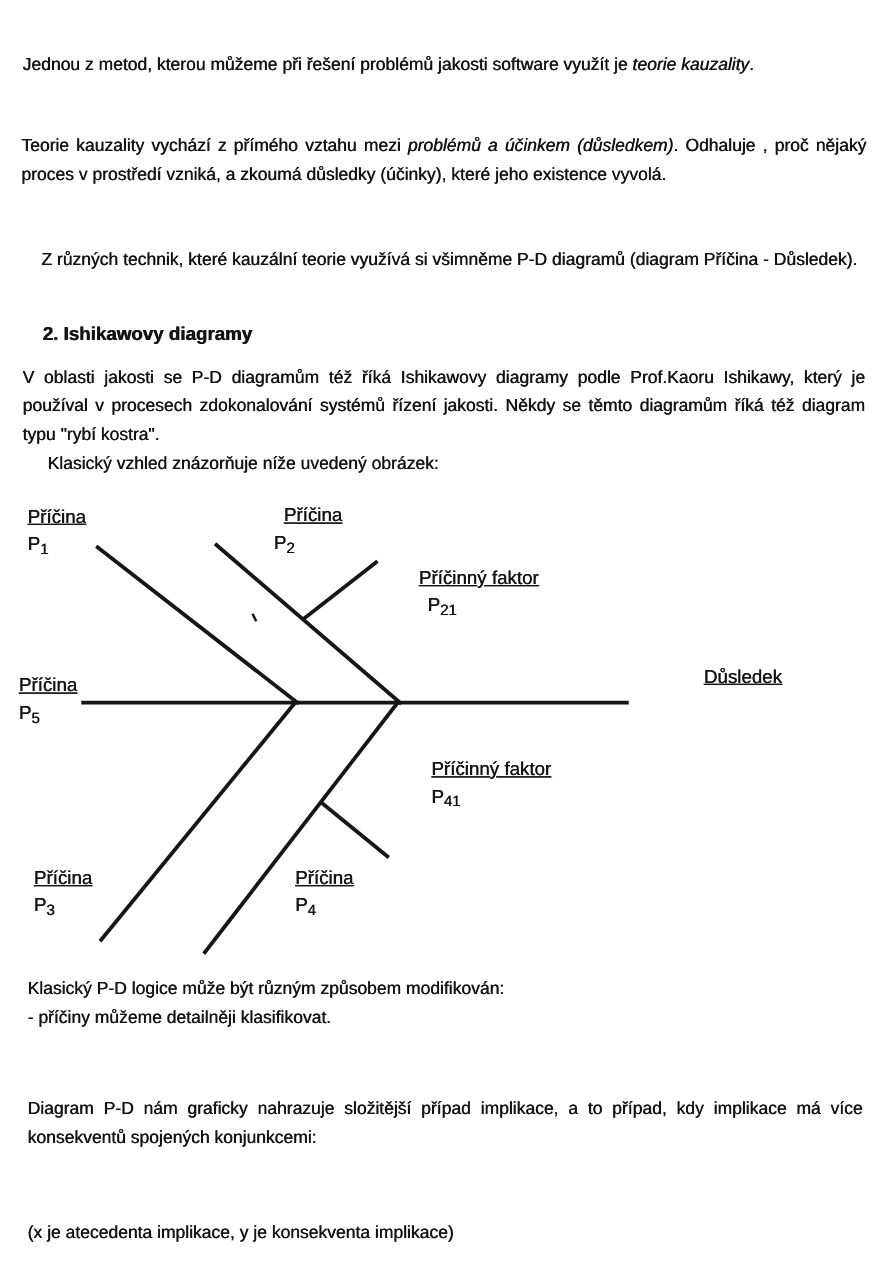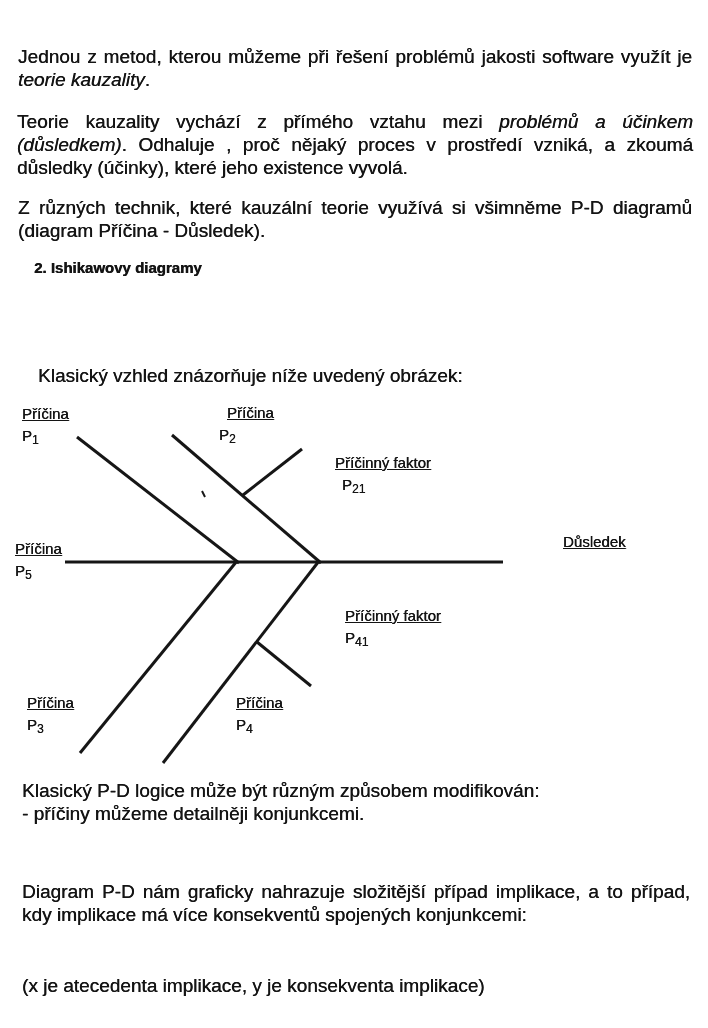--- a/index.html
+++ b/index.html
@@ -8,21 +8,21 @@
     width: 708px;
     height: 1028px;
     background: #ffffff;
     font-family: "Liberation Sans", "DejaVu Sans", sans-serif;
     color: #141414;
     overflow: hidden;
     text-shadow: 0.35px 0 0 #141414; 
   }
   .para {
     position: absolute;
-    font-size: 19px;
+    font-size: 14px;
     line-height: 23px;
     text-align: justify;
   }
   .para.left { text-align: left; }
   .heading {
     position: absolute;
     font-size: 15px;
     font-weight: bold;
     text-shadow: 0.5px 0 0 #141414;
   }
@@ -53,24 +53,25 @@
 </style>
 </head>
 <body>
 
 <div class="page">
 
   <p class="para" style="top:26px; left:18px; width:674px;"><span>Jednou z metod, kterou můžeme při řešení problémů jakosti software využít je </span><i>teorie kauzality</i><span>.</span></p>
 
   <p class="para" style="top:91px; left:17px; width:676px;"><span>Teorie kauzality vychází z přímého vztahu mezi </span><i>problémů a účinkem (důsledkem)</i><span>. Odhaluje , proč nějaký proces v prostředí vzniká, a zkoumá důsledky (účinky), které jeho existence vyvolá.</span></p>
 
-  <p class="para" style="top:176px; left:18px; width:674px;margin-top:20px;">Z různých technik, které kauzální teorie využívá si všimněme P-D diagramů (diagram Příčina - Důsledek).</p>
+  <p class="para" style="top:176px; left:33px; width:674px;margin-top:20px;">Z různých technik, které kauzální teorie využívá si všimněme P-D diagramů (diagram Příčina - Důsledek).</p>
 
   <h2 class="heading" style="top:243px; left:18px; margin:16px;">2. Ishikawovy diagramy</h2>
 
+  <p class="para" style="top:276px; left:18px; width:674px;">V oblasti jakosti se P-D diagramům též říká Ishikawovy diagramy podle Prof.Kaoru Ishikawy, který je používal v procesech zdokonalování systémů řízení jakosti. Někdy se těmto diagramům říká též diagram typu "rybí kostra".</p>
   <p class="para left" style="top:345px; left:38px; width:670px;">Klasický vzhled znázorňuje níže uvedený obrázek:</p>
 
   <div>
     <svg class="fishbone" width="708" height="380" viewBox="0 0 708 380">
       <line x1="65" y1="167" x2="503" y2="167"></line>
       <line x1="77" y1="42" x2="239" y2="168"></line>
       <line x1="172" y1="40" x2="321" y2="168"></line>
       <line x1="243" y1="100" x2="302" y2="54"></line>
       <line x1="237" y1="166" x2="80" y2="358"></line>
       <line x1="319" y1="166" x2="163" y2="368"></line>
@@ -113,21 +114,21 @@
     </div>
 
     <div class="dlabel" style="left:236px; top:692px;">
       <span class="t">Příčina</span>
       <span class="sym"><span>P</span><sub>4</sub></span>
     </div>
   </div>
 
   <div class="para left" style="top:779px; left:22px; width:680px;">
     <div>Klasický P-D logice může být různým způsobem modifikován:</div>
-    <div>- příčiny můžeme detailněji konjunkcemi.</div>
+    <div>- příčiny můžeme detailněji klasifikovat.</div>
   </div>
 
   <p class="para" style="top:861px; left:22px; width:668px;">Diagram P-D nám graficky nahrazuje složitější případ implikace, a to případ, kdy implikace má více konsekventů spojených konjunkcemi:</p>
 
 
   <div class="para left" style="top:974px; left:22px; width:680px;">
     <div>(x je atecedenta implikace, y je konsekventa implikace)</div>
   </div>
 
 </div>

